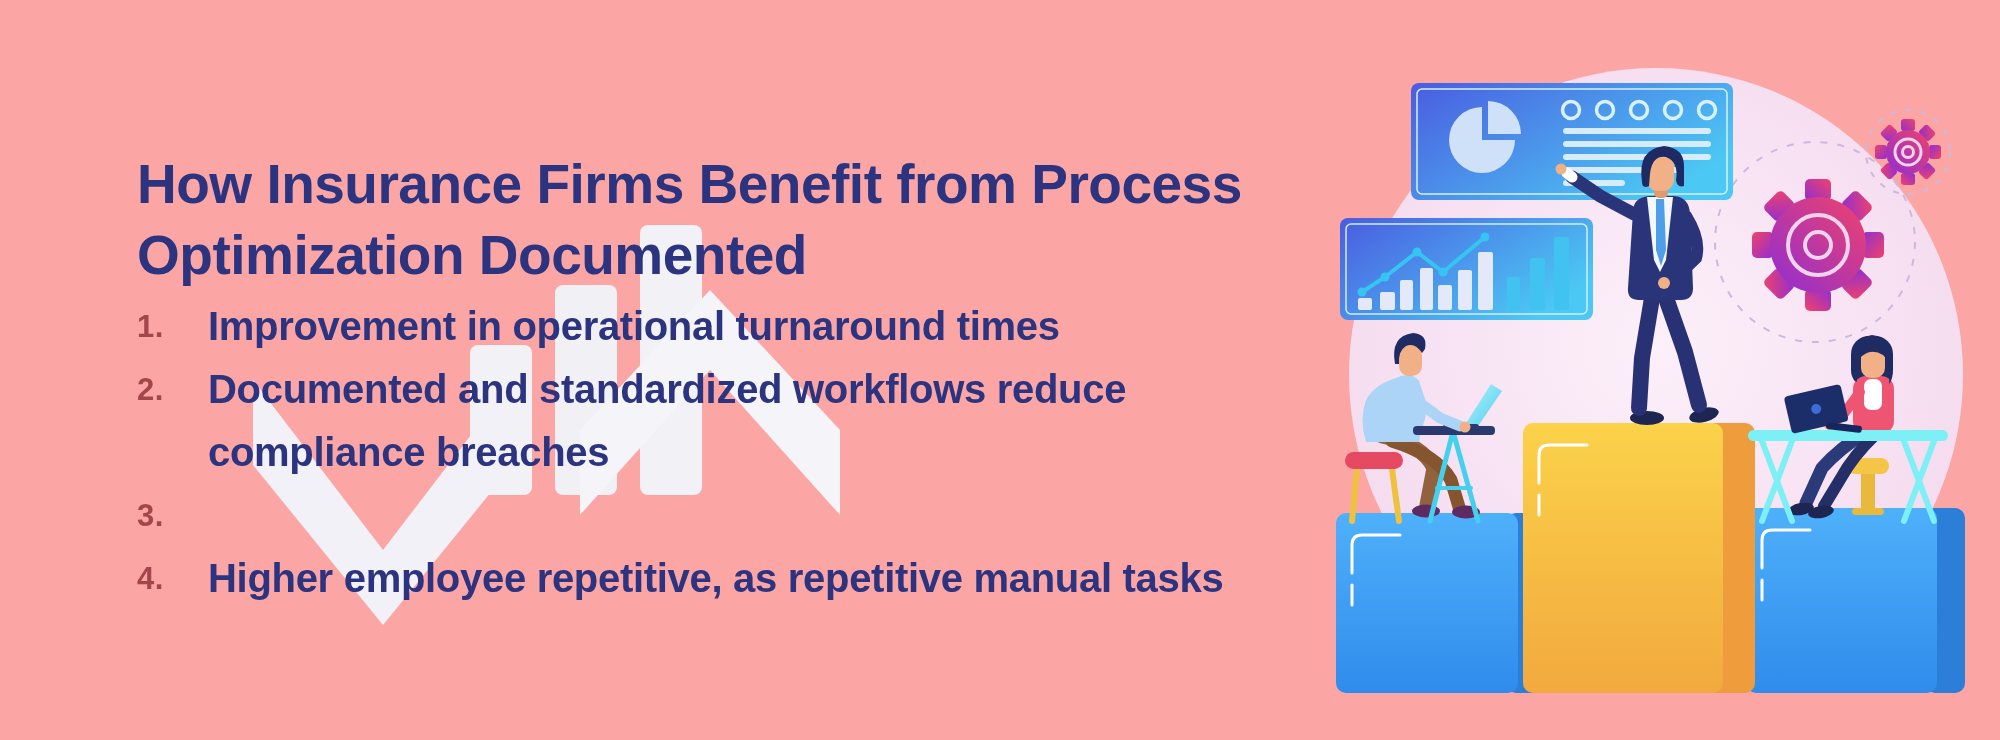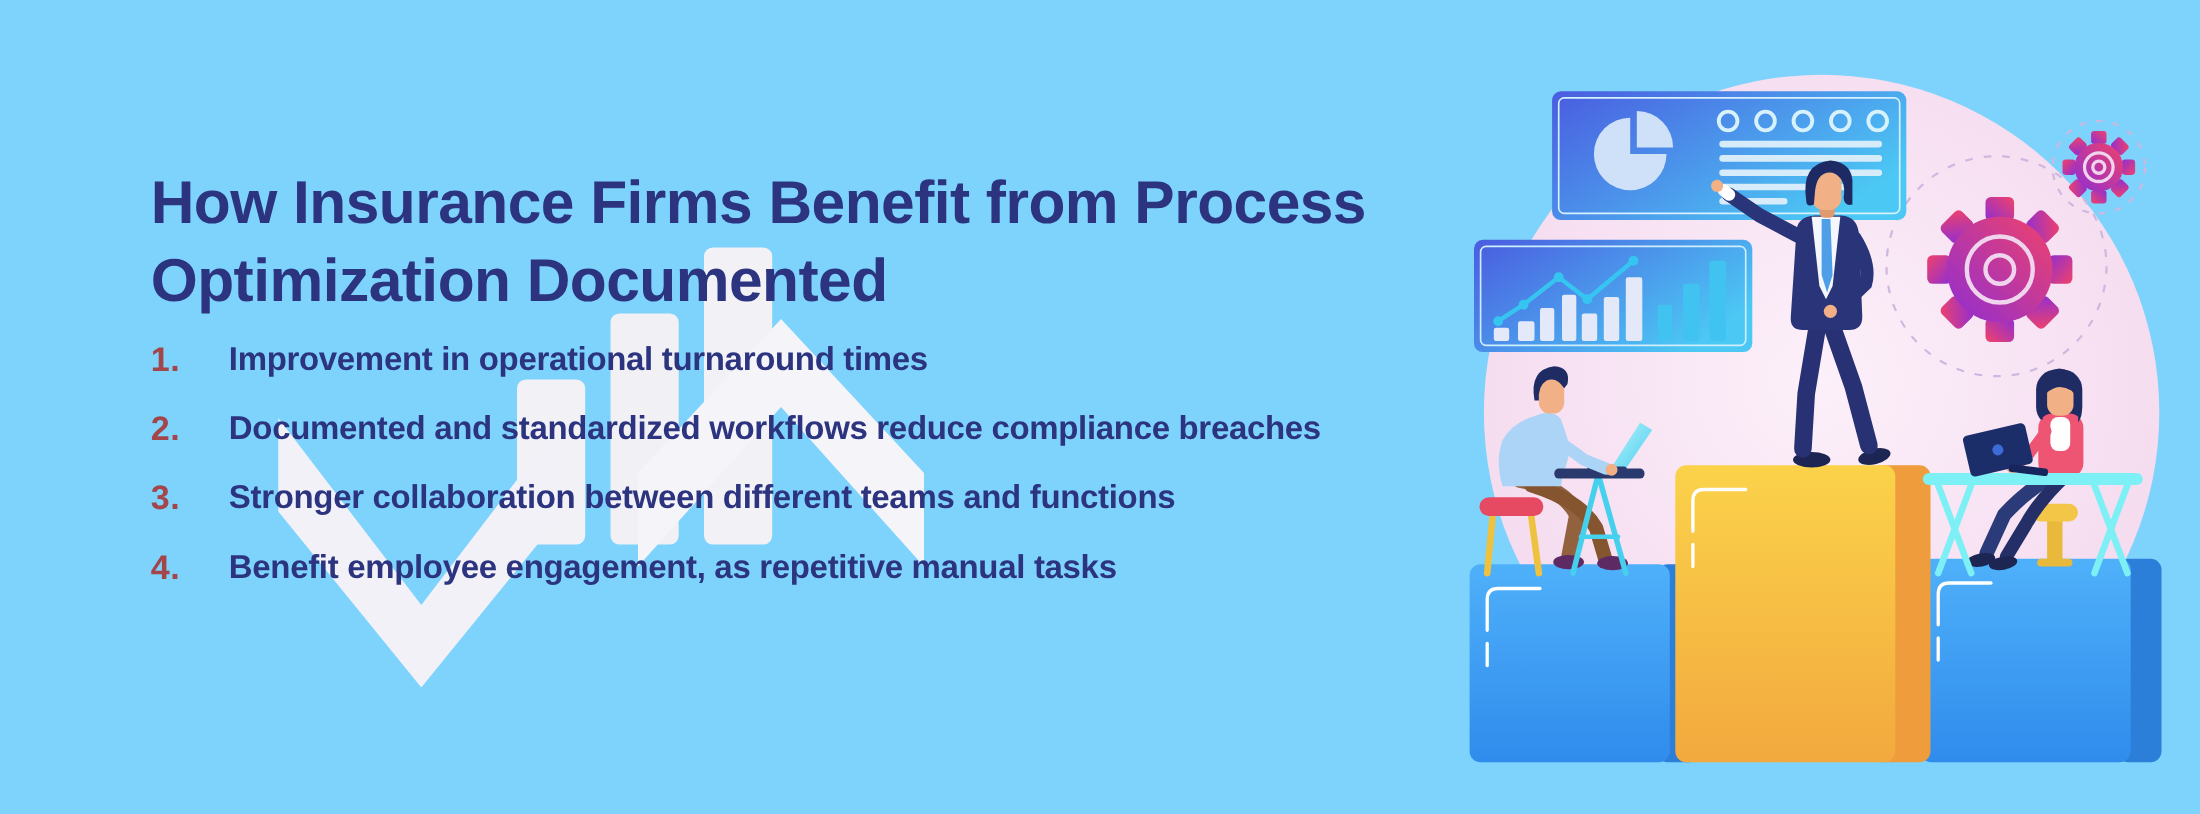--- a/index.html
+++ b/index.html
@@ -1,37 +1,37 @@
 <!DOCTYPE html>
 <html><head>
 <meta charset="utf-8">
 <style>
   html,body{margin:0;padding:0;background:#ffffff;}
   .stage{
-    position:relative;width:2000px;height:740px;background:#7dd3fc;
+    position:relative;width:2000px;height:740px;background:#fca5a5;
     overflow:hidden;font-family:"Liberation Sans",sans-serif;
   }
   
   .watermark{position:absolute;left:150px;top:120px;width:900px;height:540px;}
   
   .title{
     position:absolute;left:137px;top:112px;width:1240px;
     font-size:55px;line-height:71px;font-weight:bold;letter-spacing:-0.5px;
     color:#2c3480;
   }
   .title span{display:block;}
   
   .benefits{position:absolute;left:137px;top:295px;width:1180px;}
   .item{display:flex;align-items:flex-start;line-height:63px;}
   .num{
     flex:0 0 71px;font-size:31px;font-weight:bold;color:#a3464b;
     letter-spacing:0.5px;
   }
   .txt{
-    font-size:30px;font-weight:bold;color:#2c3480;letter-spacing:-0.3px;
+    font-size:40px;font-weight:bold;color:#2c3480;letter-spacing:-0.3px;
   }
   .txt span{display:block;}
   
   .illustration{position:absolute;left:1300px;top:0;width:700px;height:740px;}
 </style>
 </head>
 <body>
 
 <div class="stage">
 
@@ -58,29 +58,25 @@
     </div>
     <div class="item">
       <span class="num">2.</span>
       <span class="txt">
         <span>Documented and standardized workflows reduce compliance breaches</span>
         <span></span>
       </span>
     </div>
     <div class="item">
       <span class="num">3.</span>
-      <span class="txt">
-        <span>Stronger collaboration between different teams and functions</span>
-        <span></span>
-      </span>
     </div>
     <div class="item">
       <span class="num">4.</span>
       <span class="txt">
-        <span>Benefit employee engagement, as repetitive manual tasks</span>
+        <span>Higher employee repetitive, as repetitive manual tasks</span>
       </span>
     </div>
   </div>
 
   <svg class="illustration" viewBox="0 0 700 740">
     <defs>
       <radialGradient id="pinkBg" cx="50%" cy="45%" r="60%">
         <stop offset="0%" stop-color="#fcf0fa"></stop>
         <stop offset="100%" stop-color="#f4d9ee"></stop>
       </radialGradient>

